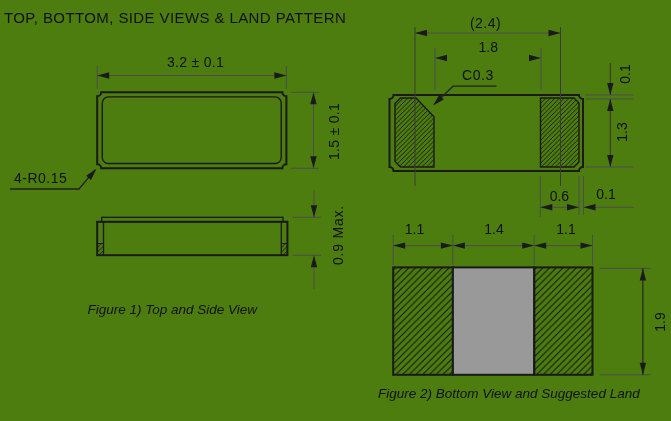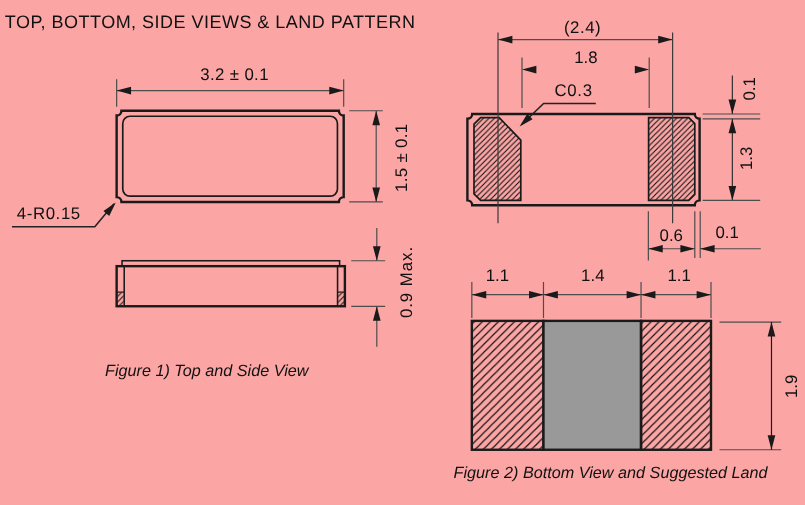--- a/index.html
+++ b/index.html
@@ -1,16 +1,16 @@
 <!DOCTYPE html>
 <html><head>
 <meta charset="utf-8">
 <style>
   html,body{margin:0;padding:0;background:#ffffff;}
-  #page{position:relative;width:671px;height:421px;background:#fca5a5;overflow:hidden;}
+  #page{position:relative;width:671px;height:421px;background:#4d7c0f;overflow:hidden;}
   svg text{font-family:"Liberation Sans",sans-serif;fill:#111;-webkit-text-stroke:0.22px #111;}
 </style>
 </head>
 <body>
 <div id="page">
 <svg width="671" height="421" viewBox="0 0 671 421">
 <defs>
   <pattern id="hatch4" width="4.6" height="4.6" patternUnits="userSpaceOnUse">
     <path d="M-1.15,1.15 L1.15,-1.15 M0,4.6 L4.6,0 M3.45,5.75 L5.75,3.45" stroke="#111" stroke-width="0.9" fill="none"></path>
   </pattern>

